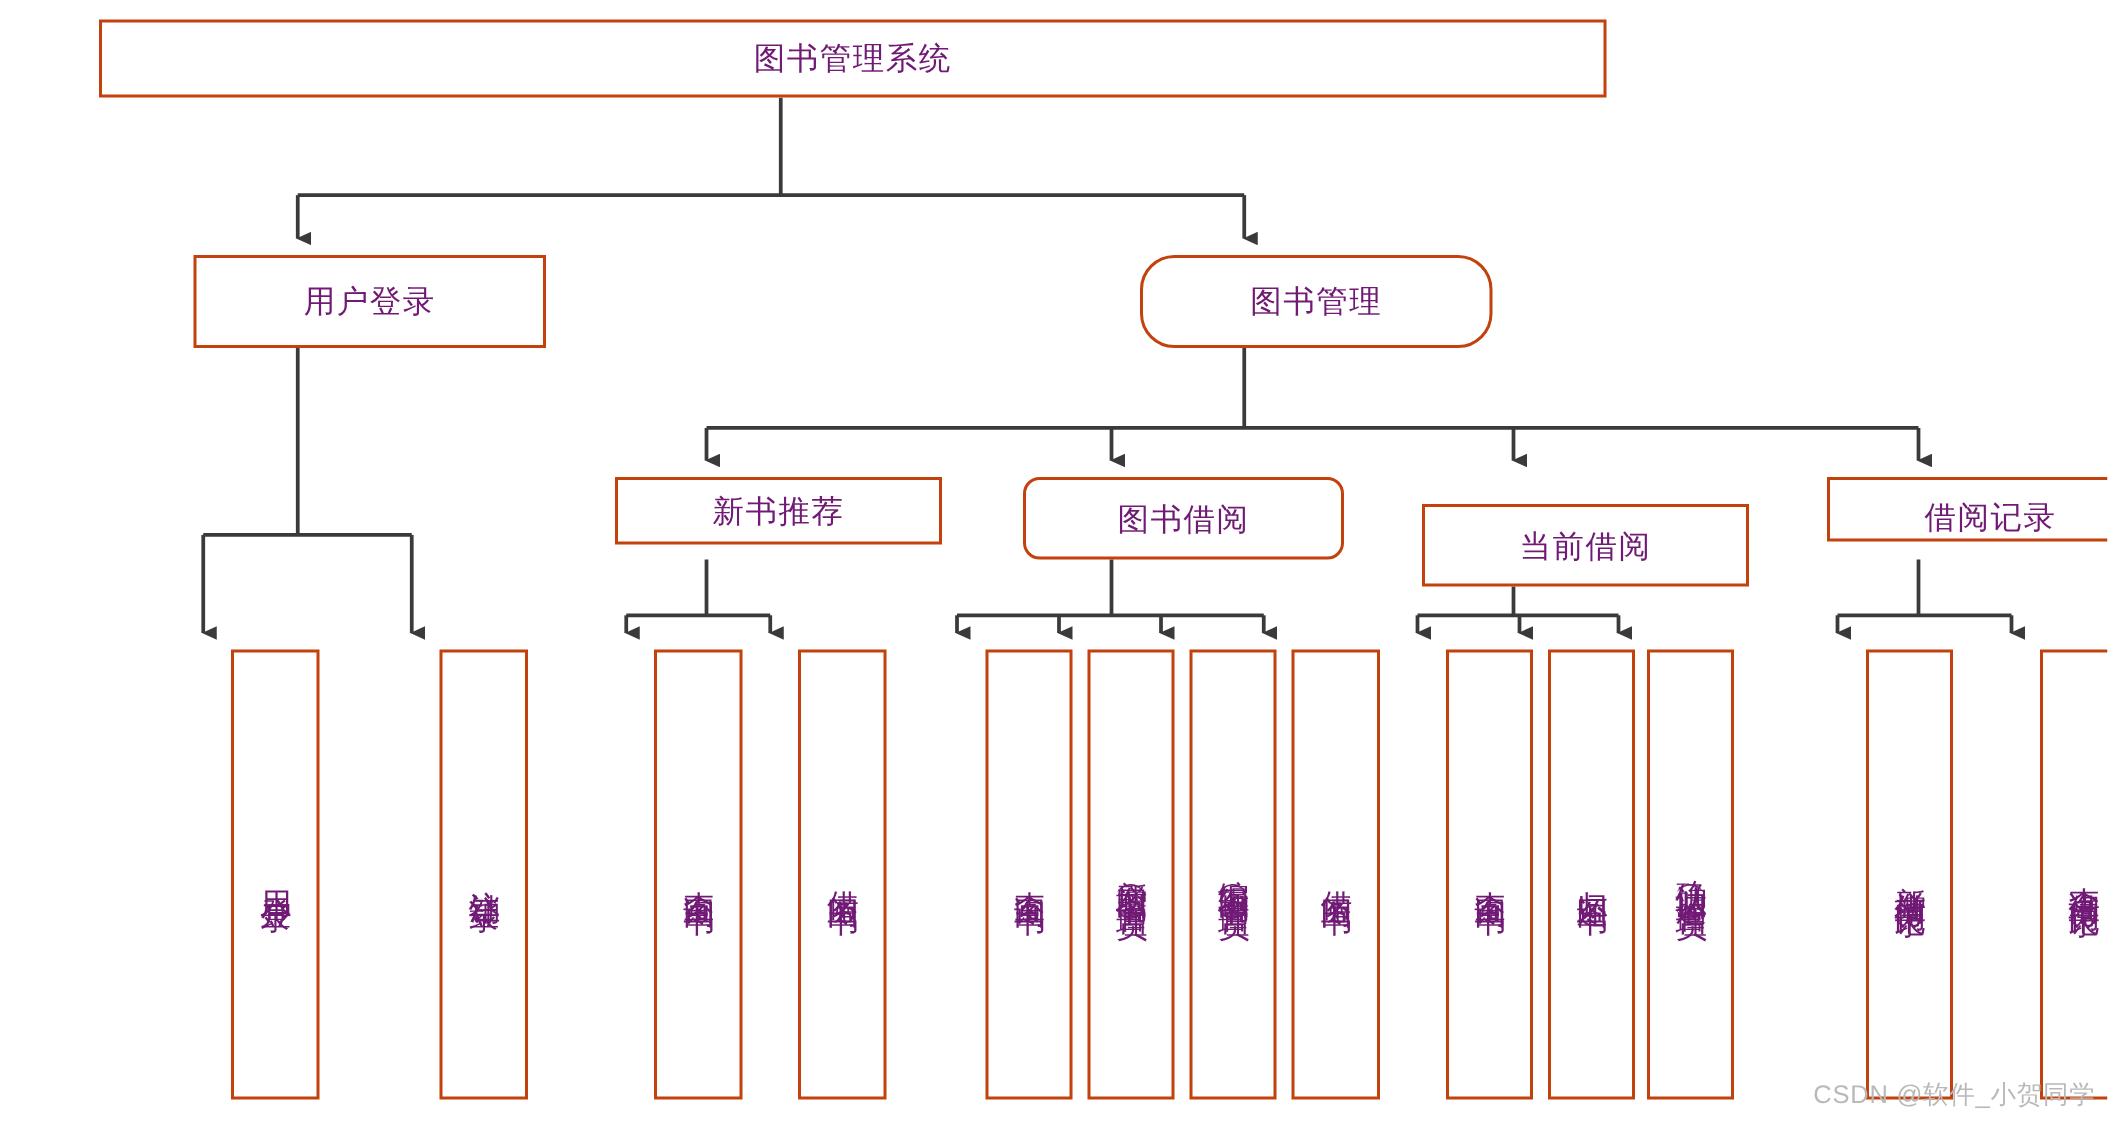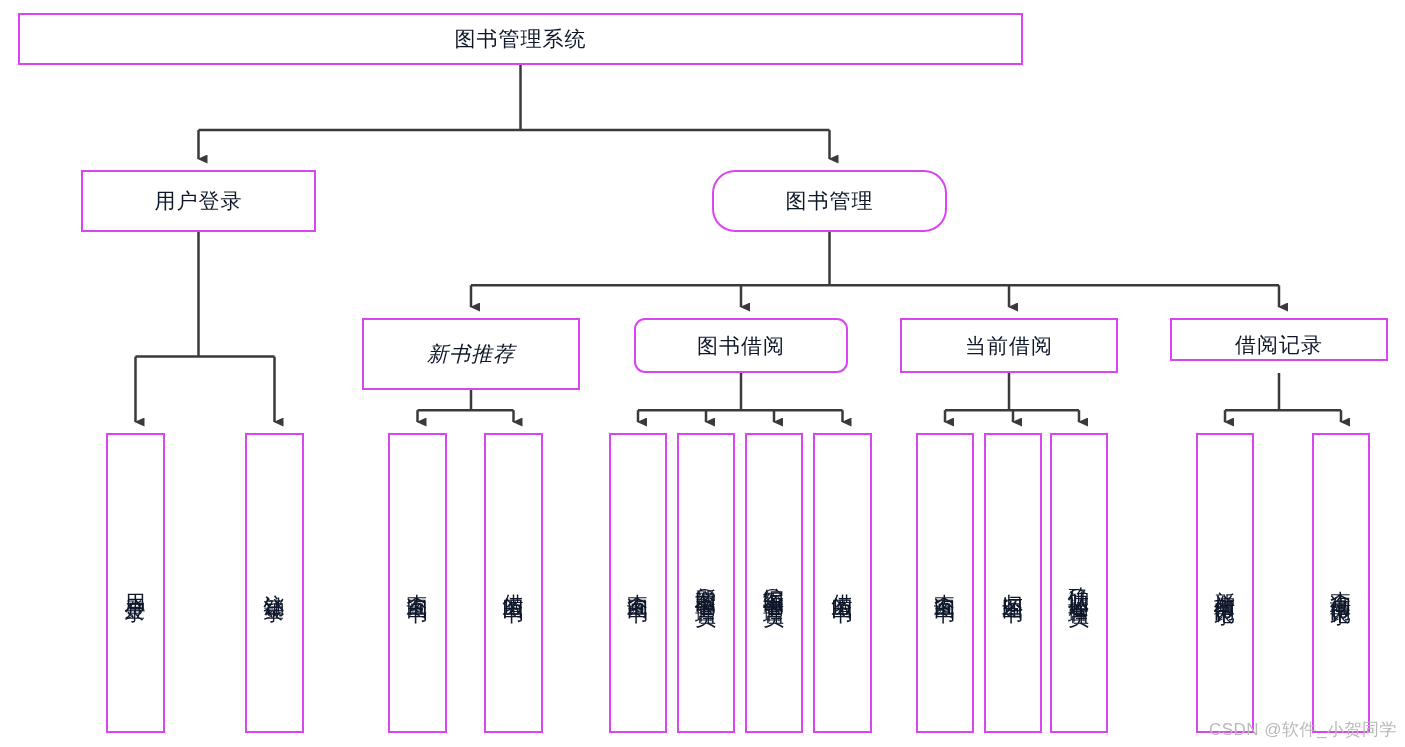--- a/index.html
+++ b/index.html
@@ -21,26 +21,27 @@
     position: absolute;
     left: 0;
     top: 0;
     width: 1405px;
     height: 747px;
     pointer-events: none;
   }
   .node {
     position: absolute;
     box-sizing: border-box;
-    border: 2px solid #d946ef;
+    border: 2px solid #c2410c;
     background: #ffffff;
     display: flex;
     align-items: center;
     justify-content: center;
-    color: #0f172a;
+    color: #701a75;
+    margin-left: 48px;
   }
   .node.horizontal {
     font-size: 21px;
     letter-spacing: 1px;
   }
   .node.vertical {
     writing-mode: vertical-rl;
     text-orientation: upright;
     font-size: 21px;
     letter-spacing: 3px;
@@ -117,27 +118,27 @@
   <div id="node-layer">
       <div class="node horizontal" style="left: 18px; top: 13px; width: 1005px; height: 52px;">
         <span class="hlabel">图书管理系统</span>
       </div>
       <div class="node horizontal" style="left: 81px; top: 170px; width: 235px; height: 62px;">
         <span class="hlabel">用户登录</span>
       </div>
       <div class="node horizontal" style="left: 712px; top: 170px; width: 235px; height: 62px; border-radius: 23px;">
         <span class="hlabel">图书管理</span>
       </div>
-      <div class="node horizontal" style="left: 362px; top: 318px; width: 218px; height: 72px; font-style: italic;">
+      <div class="node horizontal" style="left: 362px; top: 318px; width: 218px; height: 45px;">
         <span class="hlabel">新书推荐</span>
       </div>
       <div class="node horizontal" style="left: 634px; top: 318px; width: 214px; height: 55px; border-radius: 11px;">
         <span class="hlabel">图书借阅</span>
       </div>
-      <div class="node horizontal" style="left: 900px; top: 318px; width: 218px; height: 55px;">
+      <div class="node horizontal" style="left: 900px; top: 336px; width: 218px; height: 55px;">
         <span class="hlabel">当前借阅</span>
       </div>
       <div class="node horizontal" style="left: 1170px; top: 318px; width: 218px; height: 43px; align-items: flex-end;">
         <span class="hlabel">借阅记录</span>
       </div>
       <div class="node vertical" style="left: 106px; top: 433px; width: 59px; height: 300px;">
         <span class="vlabel">用户登录</span>
       </div>
       <div class="node vertical" style="left: 245px; top: 433px; width: 59px; height: 300px;">
         <span class="vlabel">注销登录</span>

